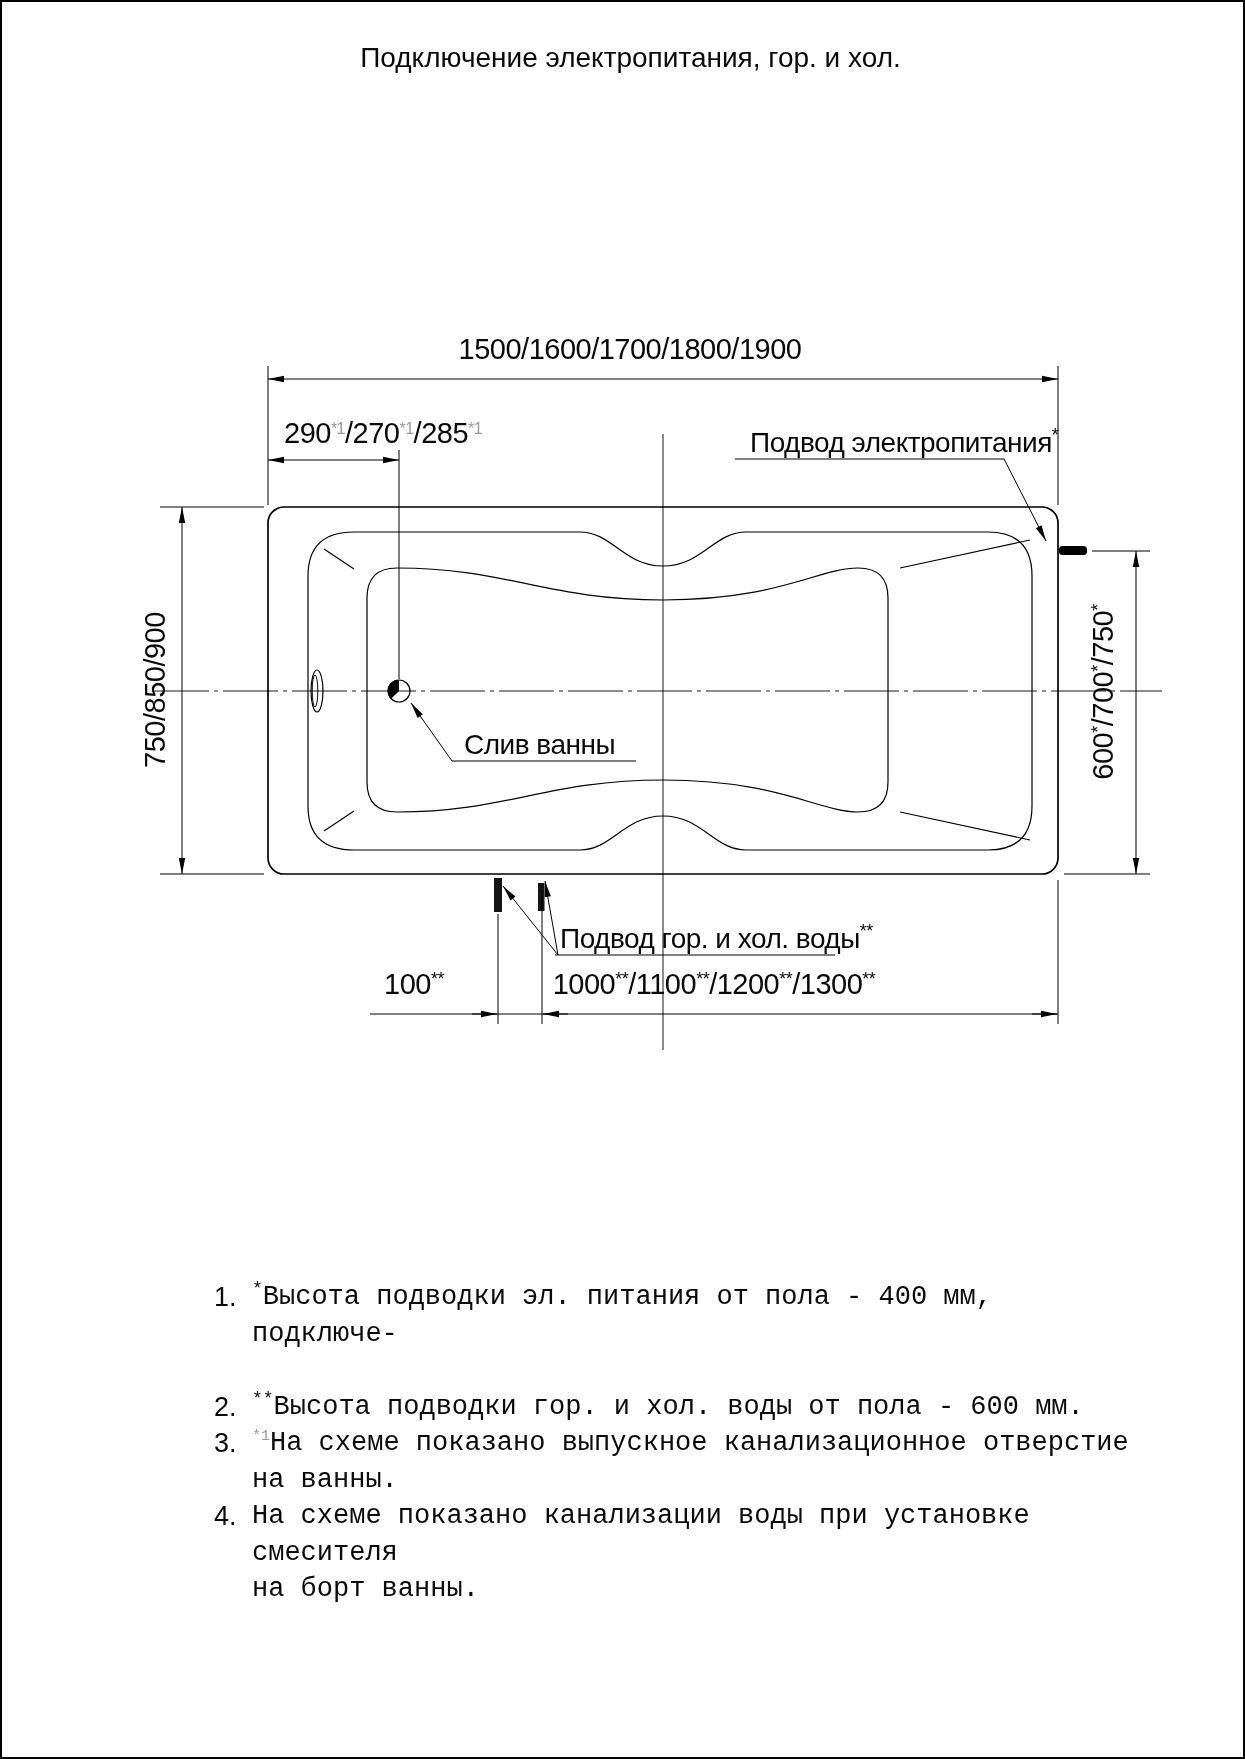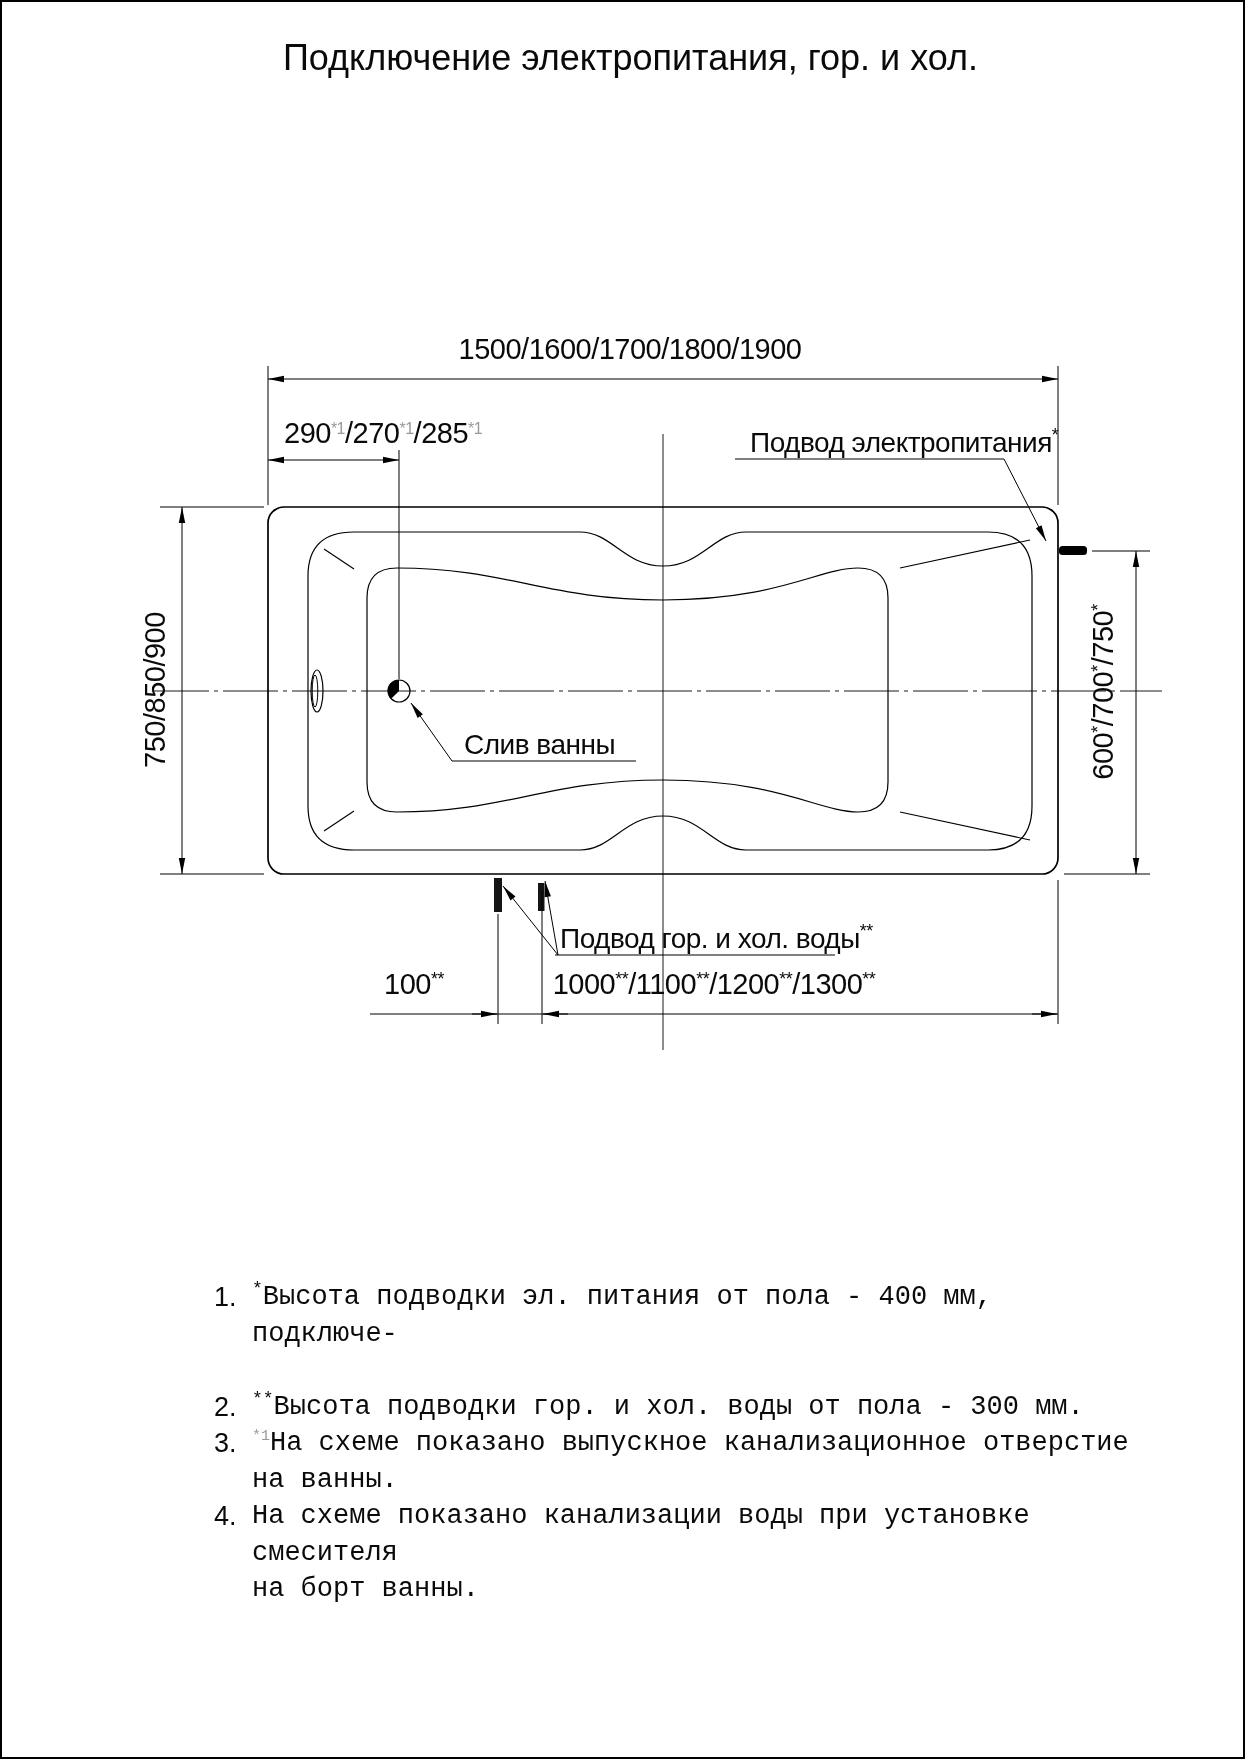--- a/index.html
+++ b/index.html
@@ -1,20 +1,20 @@
 <!DOCTYPE html>
 <html><head>
 <meta charset="utf-8">
 <style>
   html,body{margin:0;padding:0;background:#e8e8e8;}
   #page{position:relative;width:1245px;height:1759px;background:#fff;
         font-family:"Liberation Sans",sans-serif;color:#000;overflow:hidden;
         border:2px solid #000;box-sizing:border-box;margin:0 auto;}
   .title{position:absolute;left:16px;right:0;top:30px;text-align:center;
-         font-size:36px;line-height:51px;color:#0a0a0a;}
+         font-size:28px;line-height:51px;color:#0a0a0a;}
   .title .t3{letter-spacing:18px;}
   svg{position:absolute;left:0;top:0;}
   svg text{font-family:"Liberation Sans",sans-serif;fill:#0a0a0a;}
   .dimtxt{font-size:29px;letter-spacing:-0.5px;}
   .lbltxt{font-size:28px;letter-spacing:-0.5px;}
   .dsup{font-size:18px;}
   .gsup{font-size:16px;fill:#999;}
   .notes{position:absolute;left:212px;top:1277px;width:920px;
          font-size:27px;line-height:36.5px;color:#0a0a0a;}
   .note{display:flex;}
@@ -126,21 +126,21 @@
     <text class="lbltxt" x="558" y="946"><tspan>Подвод гор. и хол. воды</tspan><tspan class="dsup" dy="-11">**</tspan></text>
   </svg>
 
   <div class="notes">
     <div class="note">
       <span class="nnum">1.</span>
       <div class="ntext"><sup>*</sup><span>Высота подводки эл. питания от пола - 400 мм, подключе-</span><br><br></div>
     </div>
     <div class="note">
       <span class="nnum">2.</span>
-      <div class="ntext"><sup>**</sup><span>Высота подводки гор. и хол. воды от пола - 300 мм.</span></div>
+      <div class="ntext"><sup>**</sup><span>Высота подводки гор. и хол. воды от пола - 600 мм.</span></div>
     </div>
     <div class="note">
       <span class="nnum">3.</span>
       <div class="ntext"><sup class="gray">*1</sup><span>На схеме показано выпускное канализационное отверстие</span><br><span>на ванны.</span></div>
     </div>
     <div class="note">
       <span class="nnum">4.</span>
       <div class="ntext"><sup></sup><span>На схеме показано канализации воды при установке смесителя</span><br><span>на борт ванны.</span></div>
     </div>
   </div>

